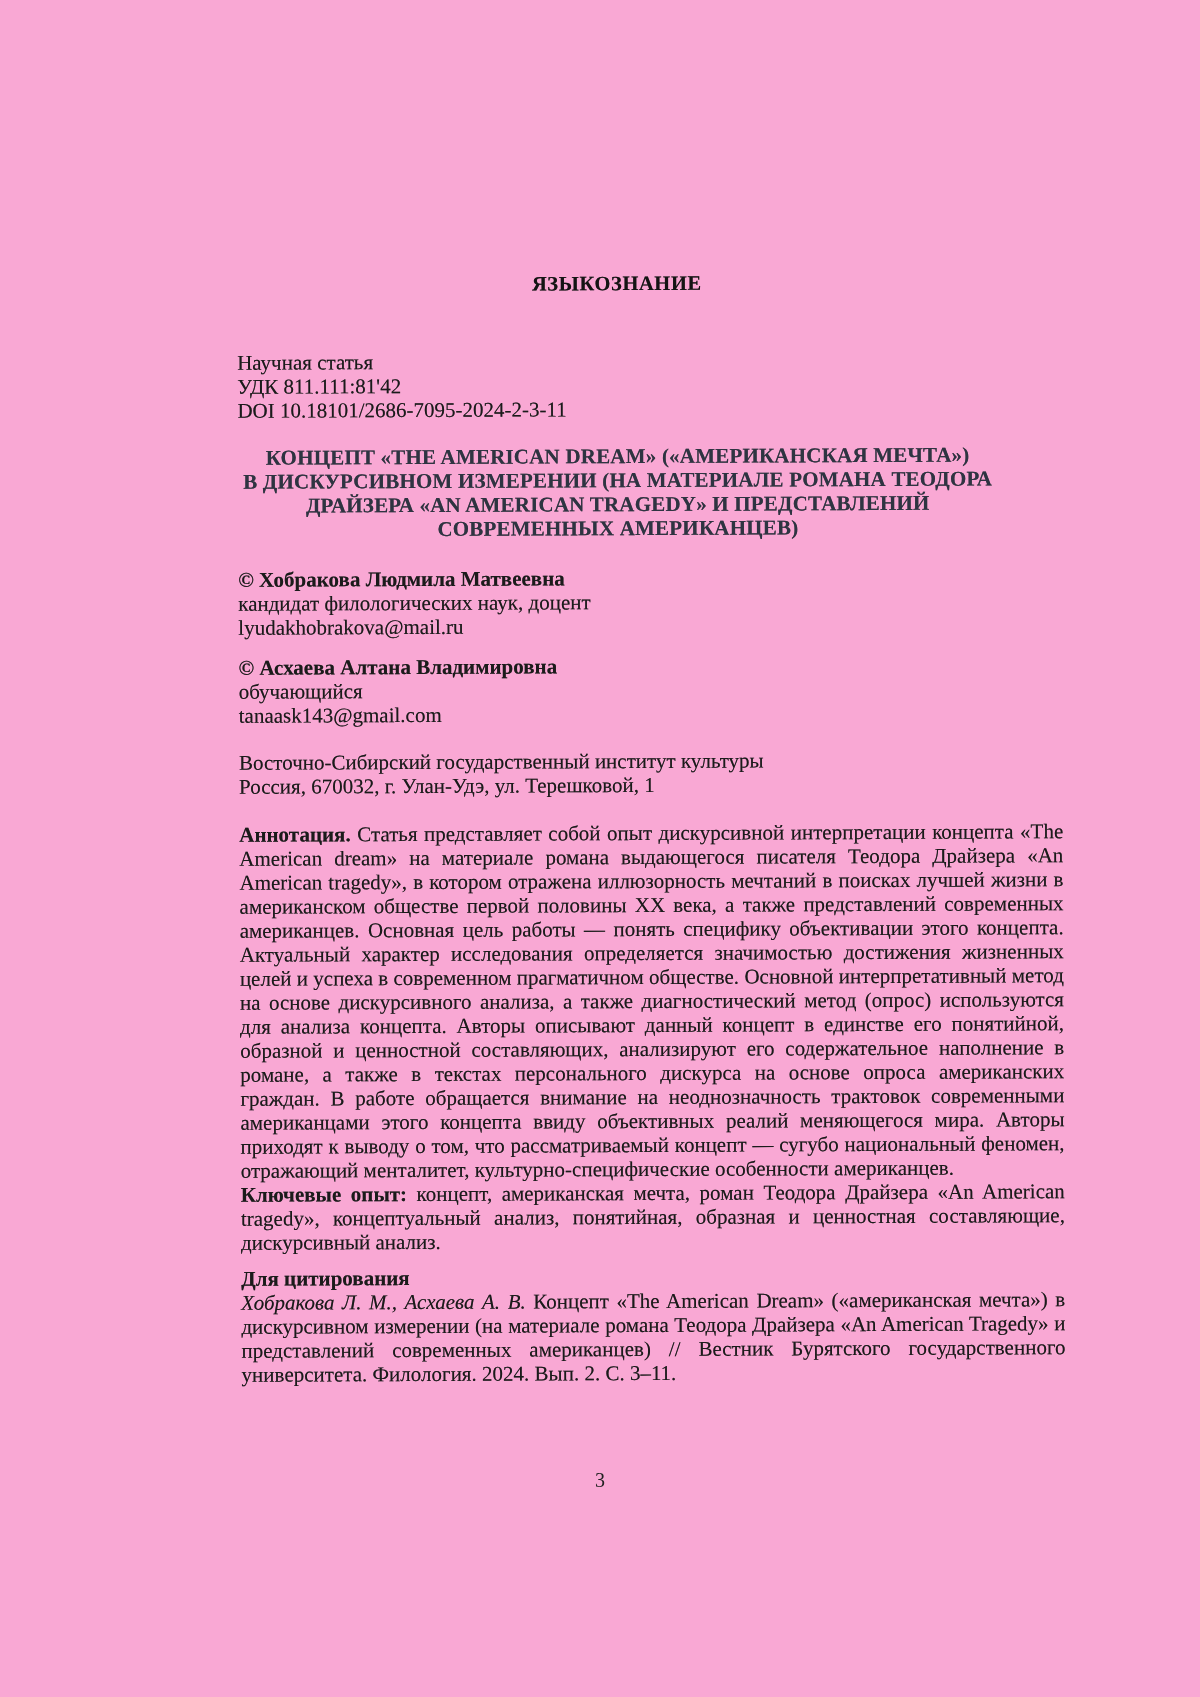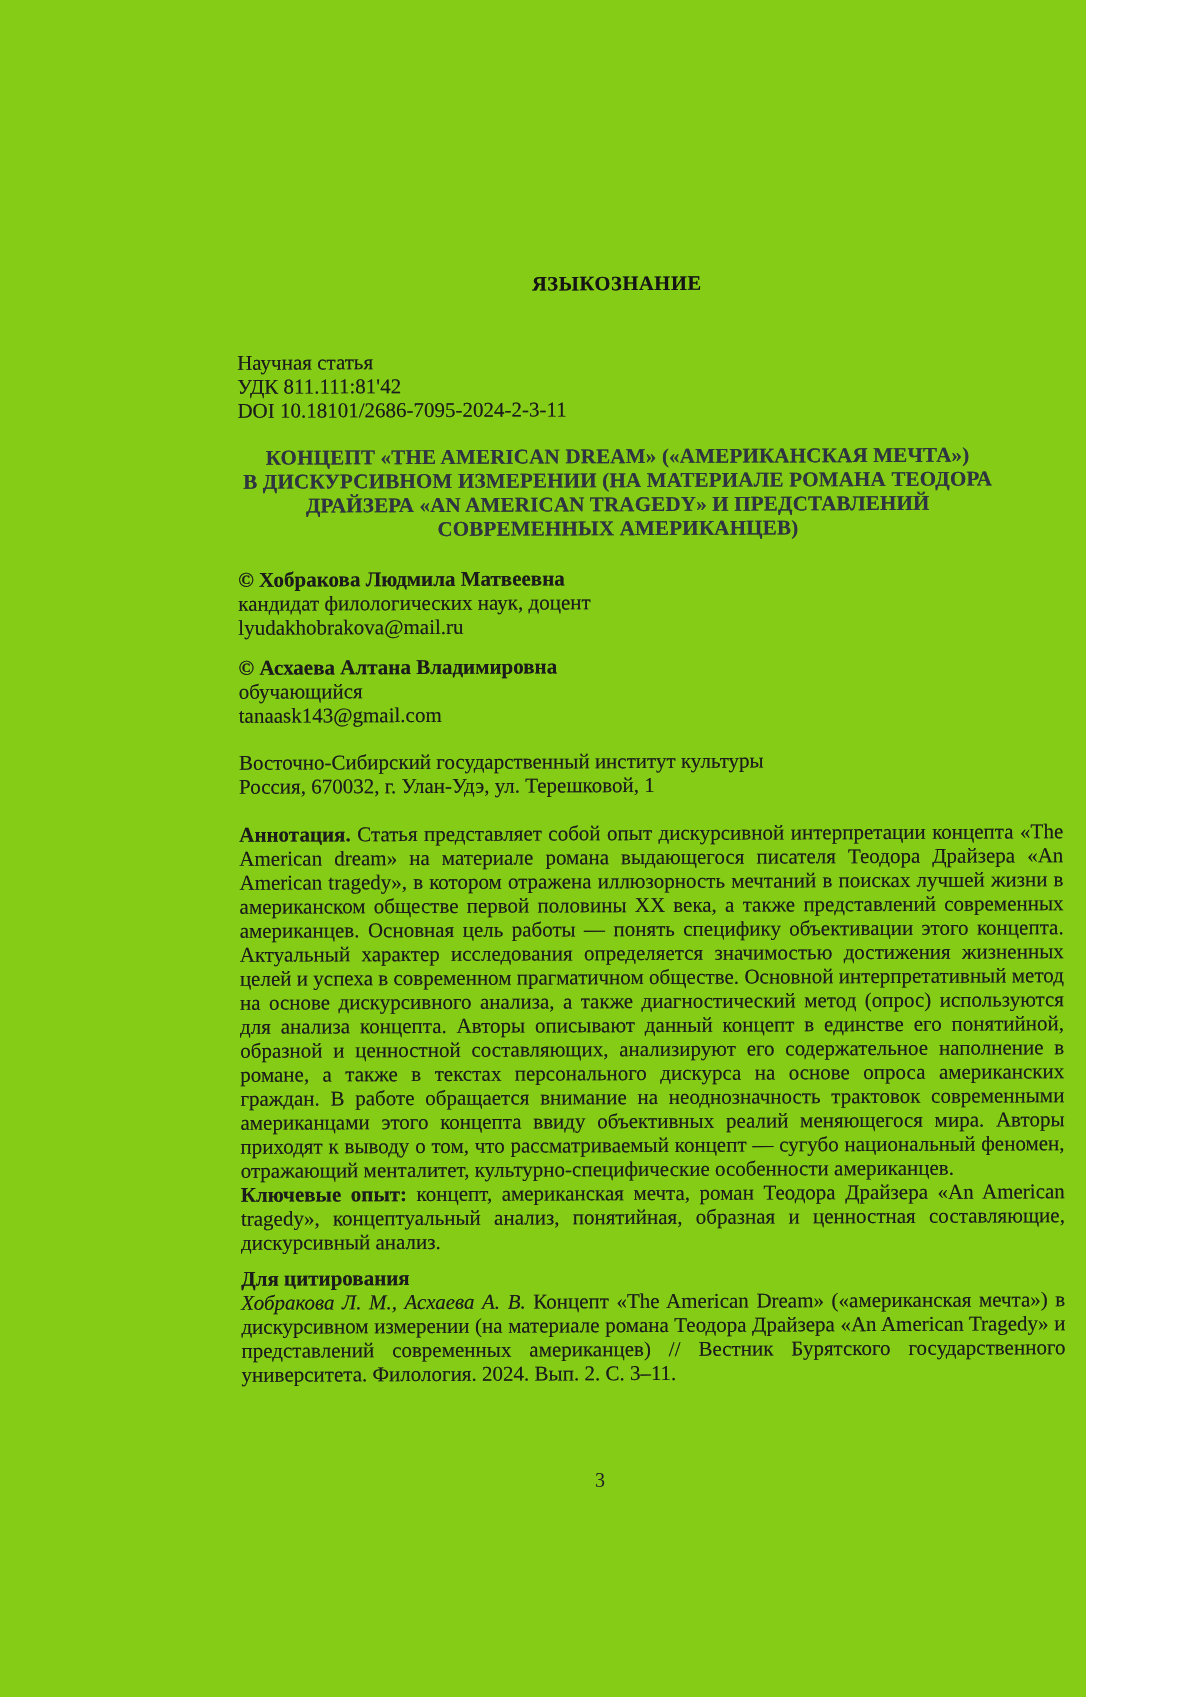--- a/index.html
+++ b/index.html
@@ -2,23 +2,23 @@
 <html><head>
 <meta charset="utf-8">
 <style>
   html, body {
     margin: 0;
     padding: 0;
     background: #ffffff;
   }
   .page {
     position: relative;
-    width: 1086px;
+    width: 1200px;
     height: 1697px;
-    background: #84cc16;
+    background: #f9a8d4;
     overflow: hidden;
     font-family: "Liberation Serif", "DejaVu Serif", serif;
     color: #1b1b1b;
   }
   .content {
     position: absolute;
     left: 238px;
     top: 0;
     width: 824px;
     transform: rotate(-0.25deg);

